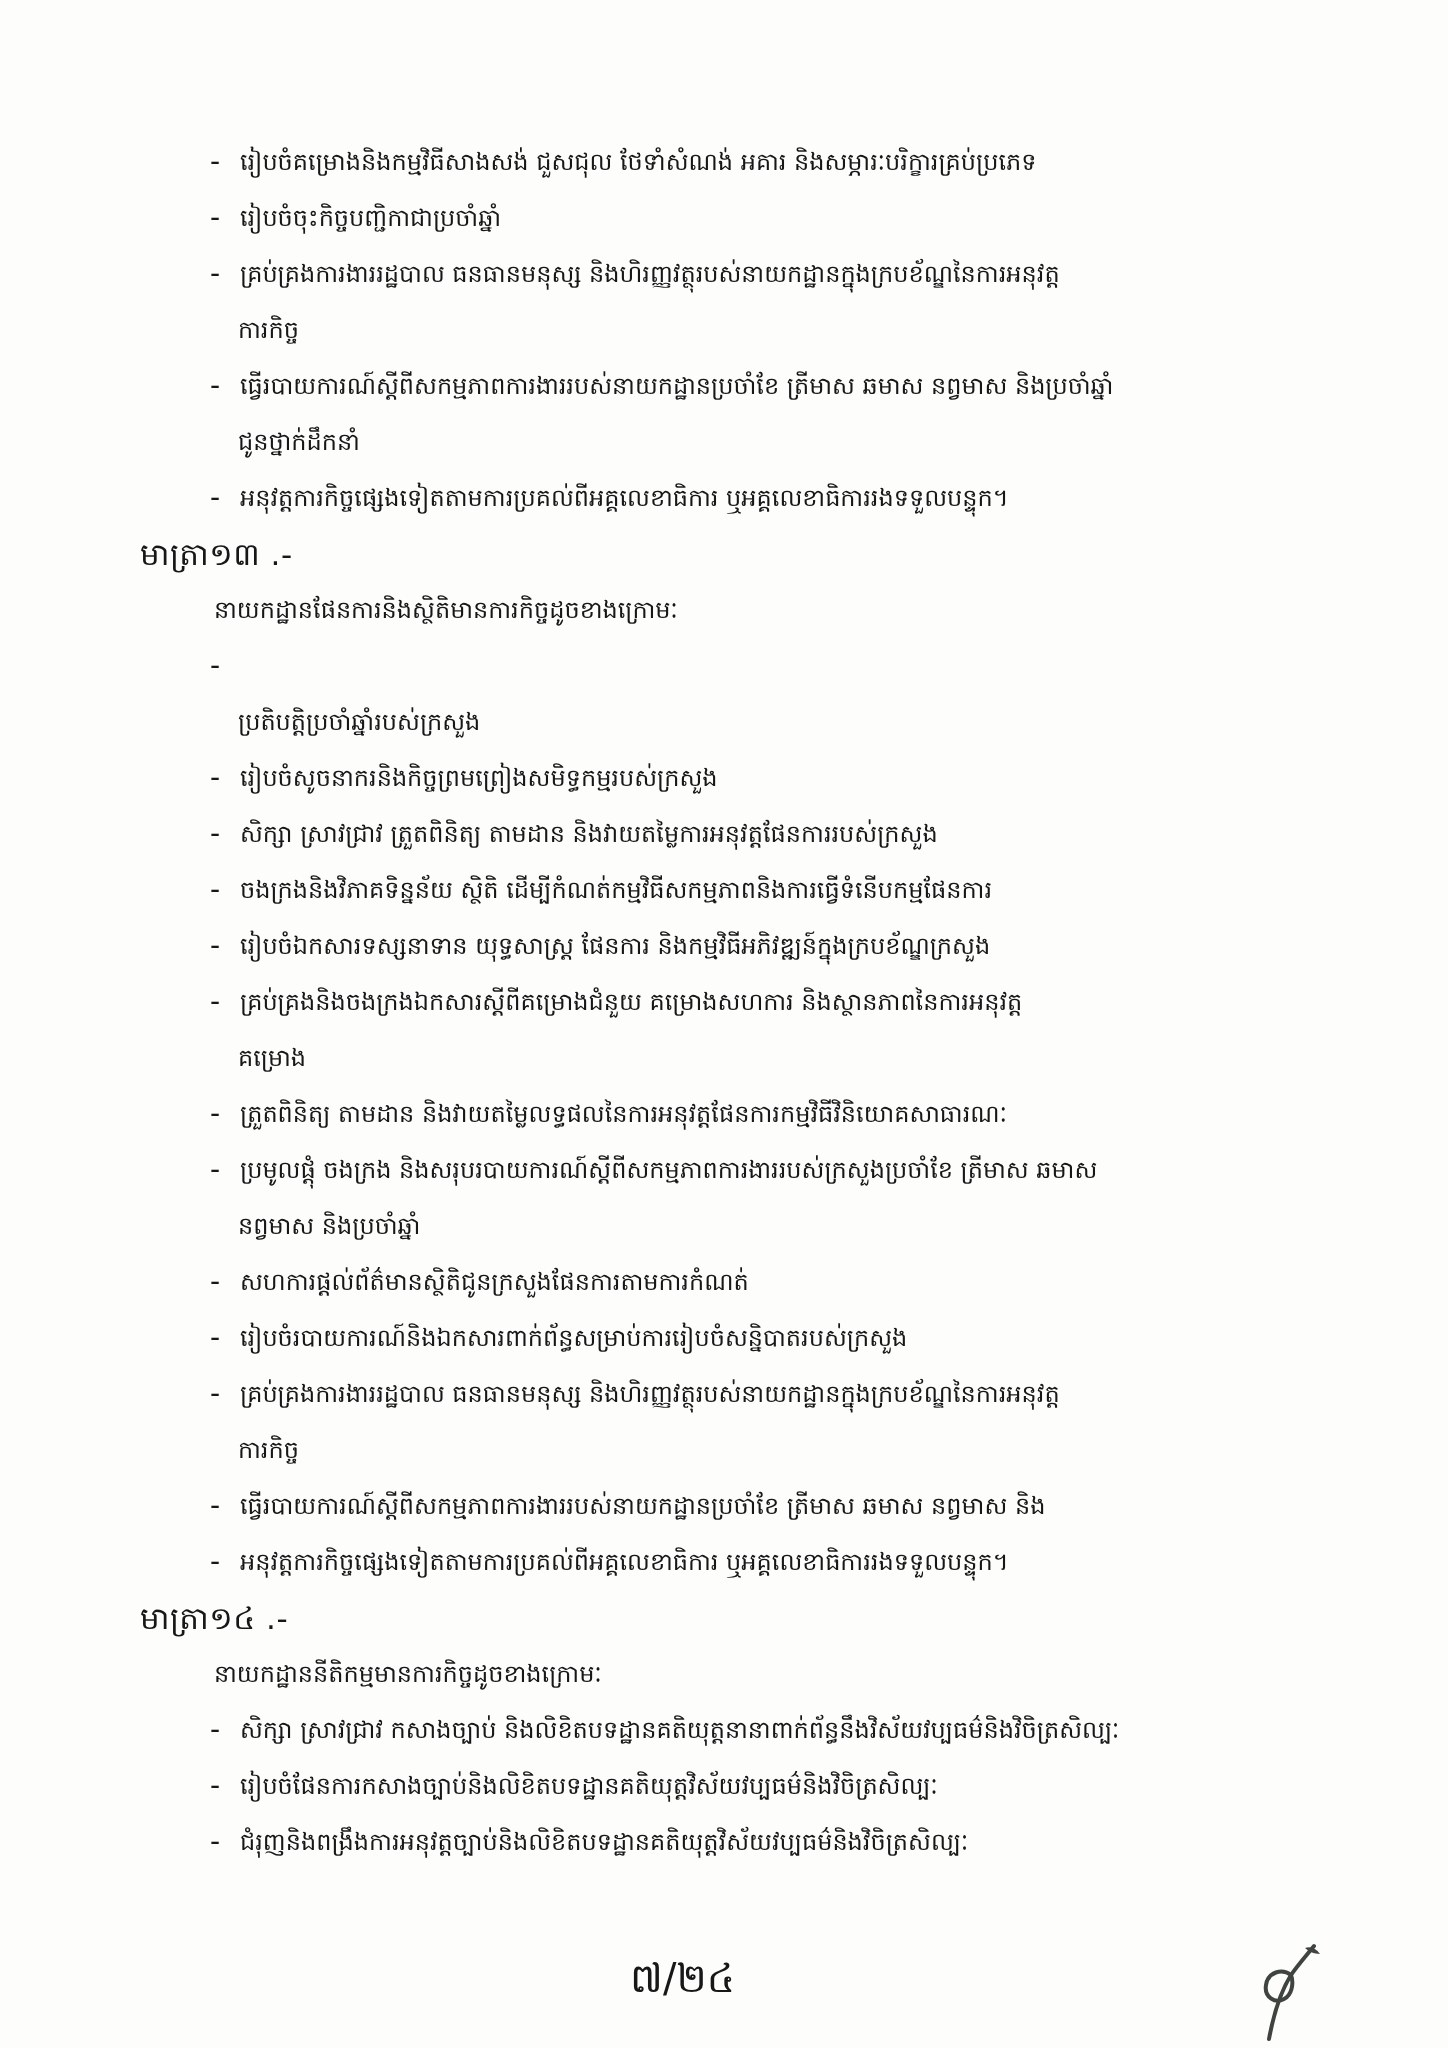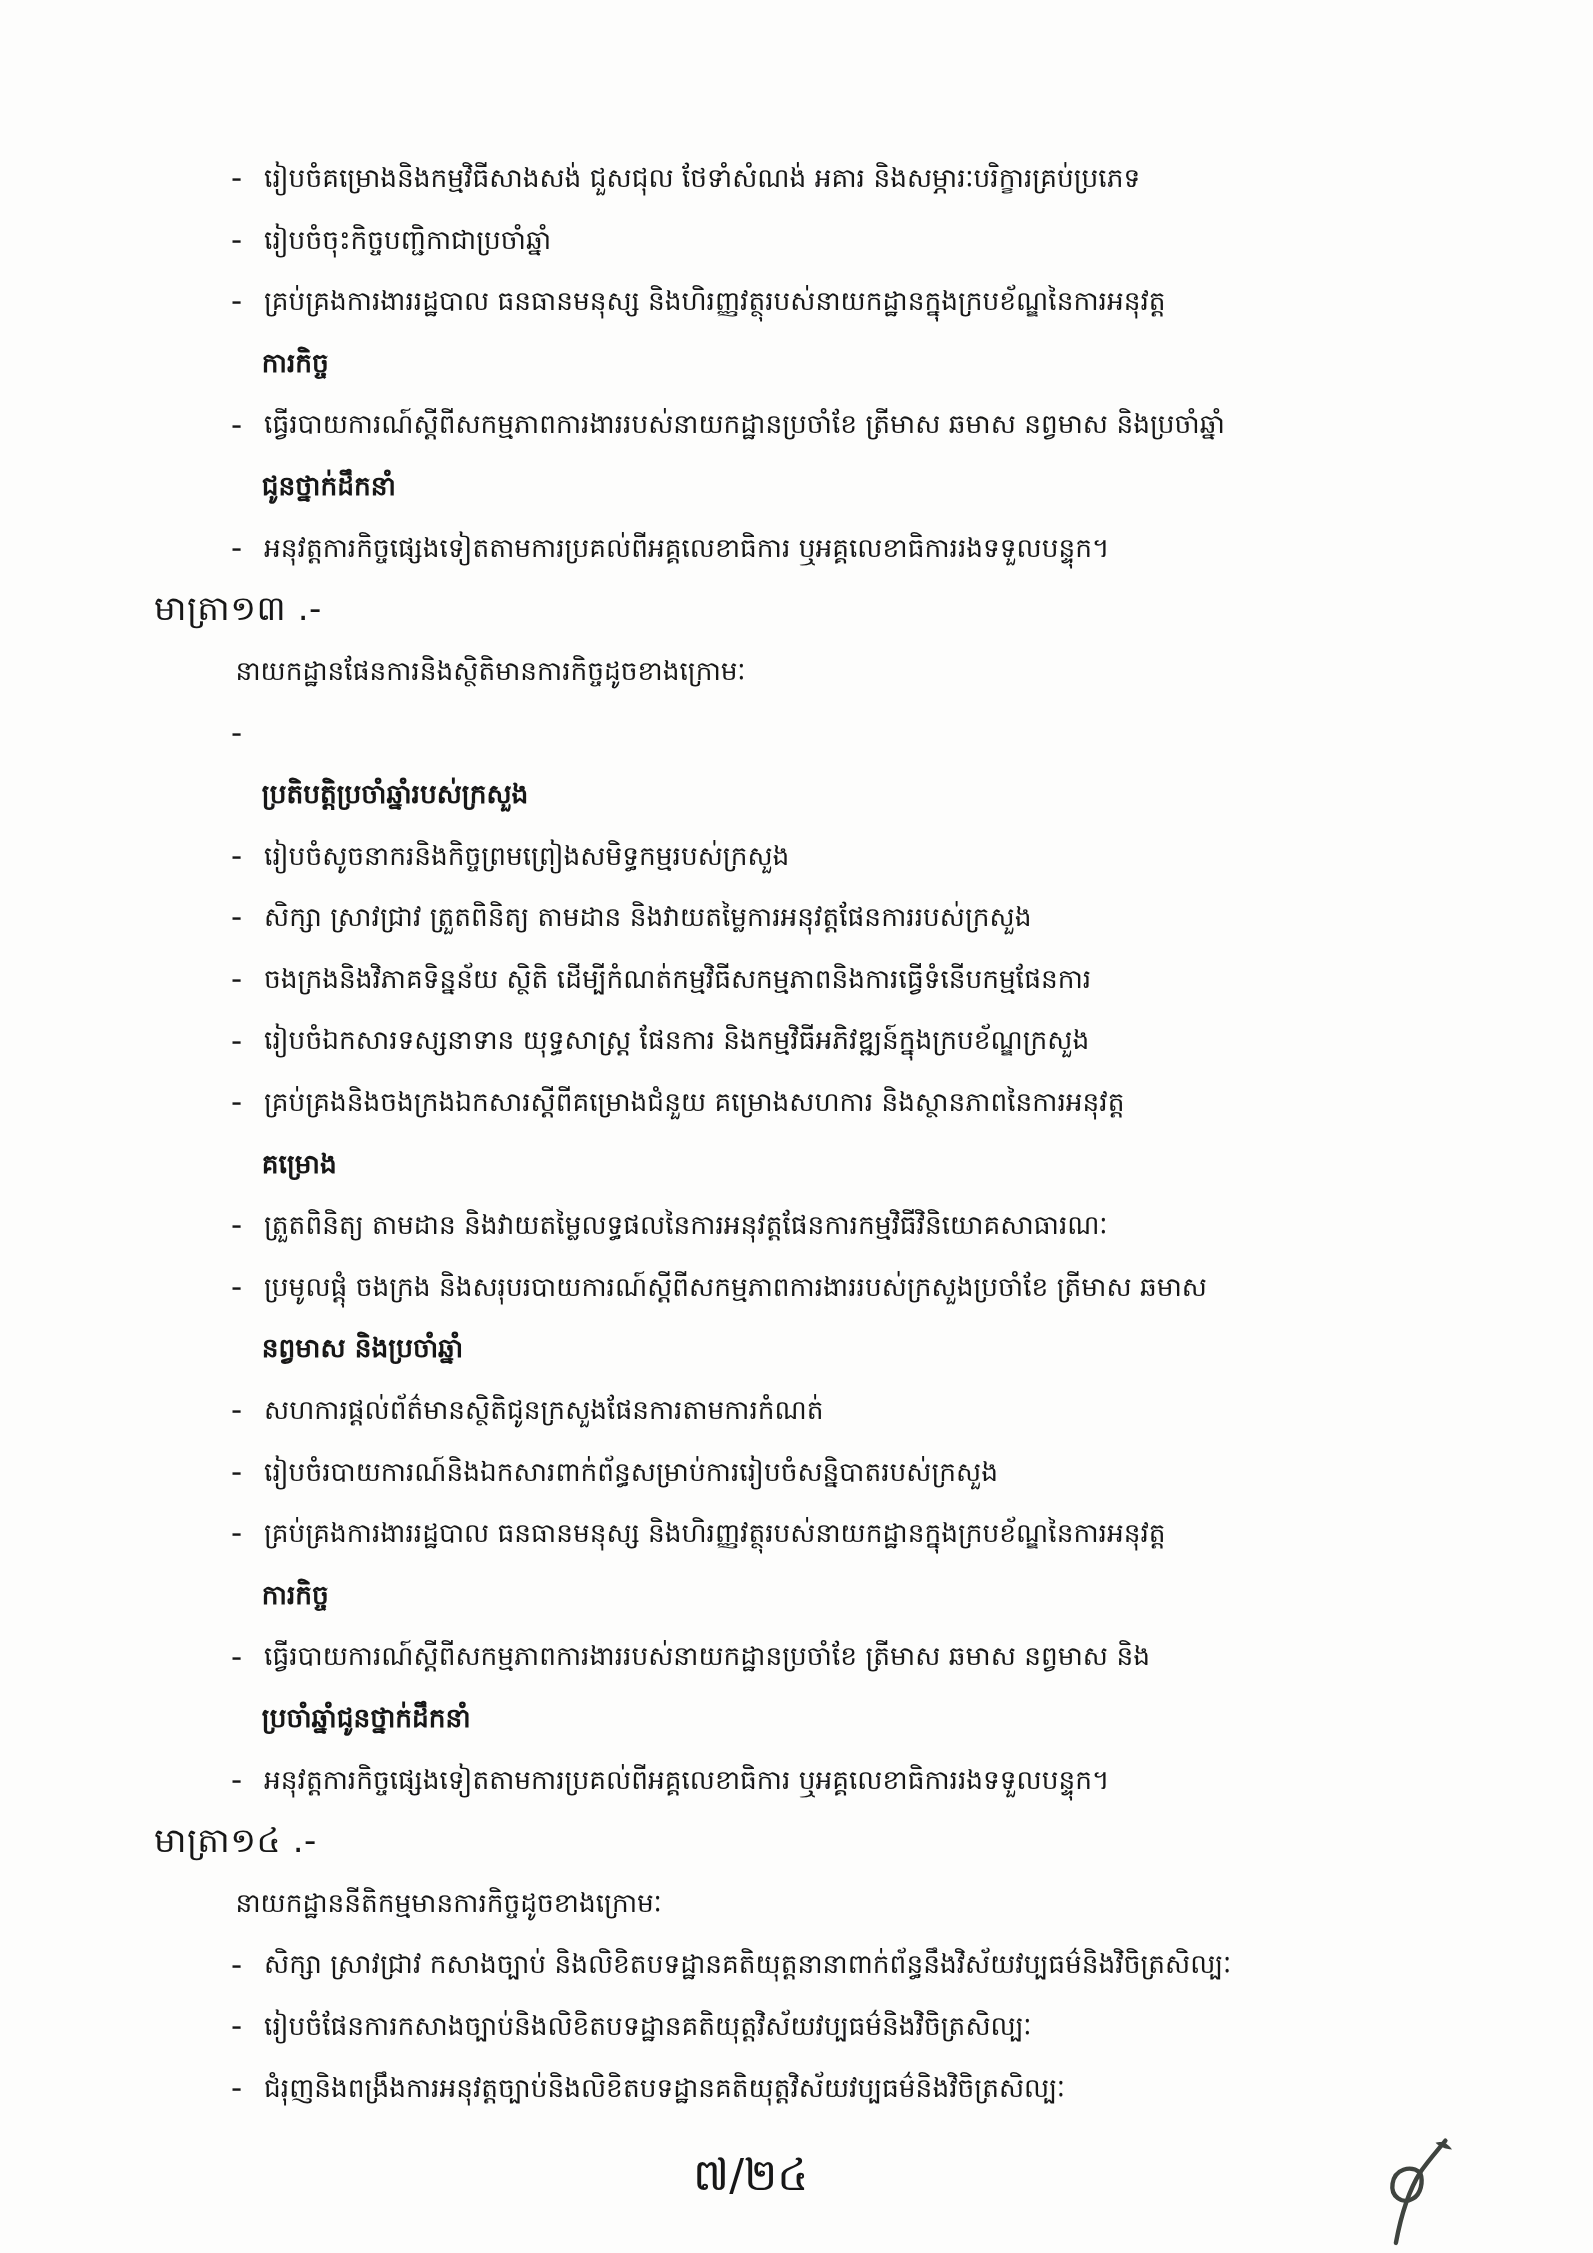--- a/index.html
+++ b/index.html
@@ -30,21 +30,21 @@
     line-height:56px;
   }
   .b .dash{
     position:absolute;
     left:210px;
     top:0;
     font-size:28px;
     line-height:56px;
   }
   .b .txt{margin-left:240px;}
-  .c .txt{margin-left:238px;font-weight:bold;}
+  .c .txt{margin-left:238px;}
   .h .txt{
     margin-left:140px;
     font-weight:normal;
     font-size:31px;
     letter-spacing:0.5px;
   }
   .i .txt{margin-left:214px;}
   .page-number{
     position:absolute;
     top:1950px;
@@ -154,23 +154,20 @@
         <span class="dash">-</span>
         <span class="txt">គ្រប់គ្រងការងាររដ្ឋបាល ធនធានមនុស្ស និងហិរញ្ញវត្ថុរបស់នាយកដ្ឋានក្នុងក្របខ័ណ្ឌនៃការអនុវត្ត</span>
       </div>
     <div class="row c">
         <span class="txt">ការកិច្ច</span>
       </div>
     <div class="row b">
         <span class="dash">-</span>
         <span class="txt">ធ្វើរបាយការណ៍ស្តីពីសកម្មភាពការងាររបស់នាយកដ្ឋានប្រចាំខែ ត្រីមាស ឆមាស នព្វមាស និង</span>
       </div>
-    <div class="row c">
-        <span class="txt">ប្រចាំឆ្នាំជូនថ្នាក់ដឹកនាំ</span>
-      </div>
     <div class="row b">
         <span class="dash">-</span>
         <span class="txt">អនុវត្តការកិច្ចផ្សេងទៀតតាមការប្រគល់ពីអគ្គលេខាធិការ ឬអគ្គលេខាធិការរងទទួលបន្ទុក។</span>
       </div>
 
     <div class="row h">
         <span class="txt">មាត្រា១៤ .-</span>
       </div>
     <div class="row i">
         <span class="txt">នាយកដ្ឋាននីតិកម្មមានការកិច្ចដូចខាងក្រោមៈ</span>

